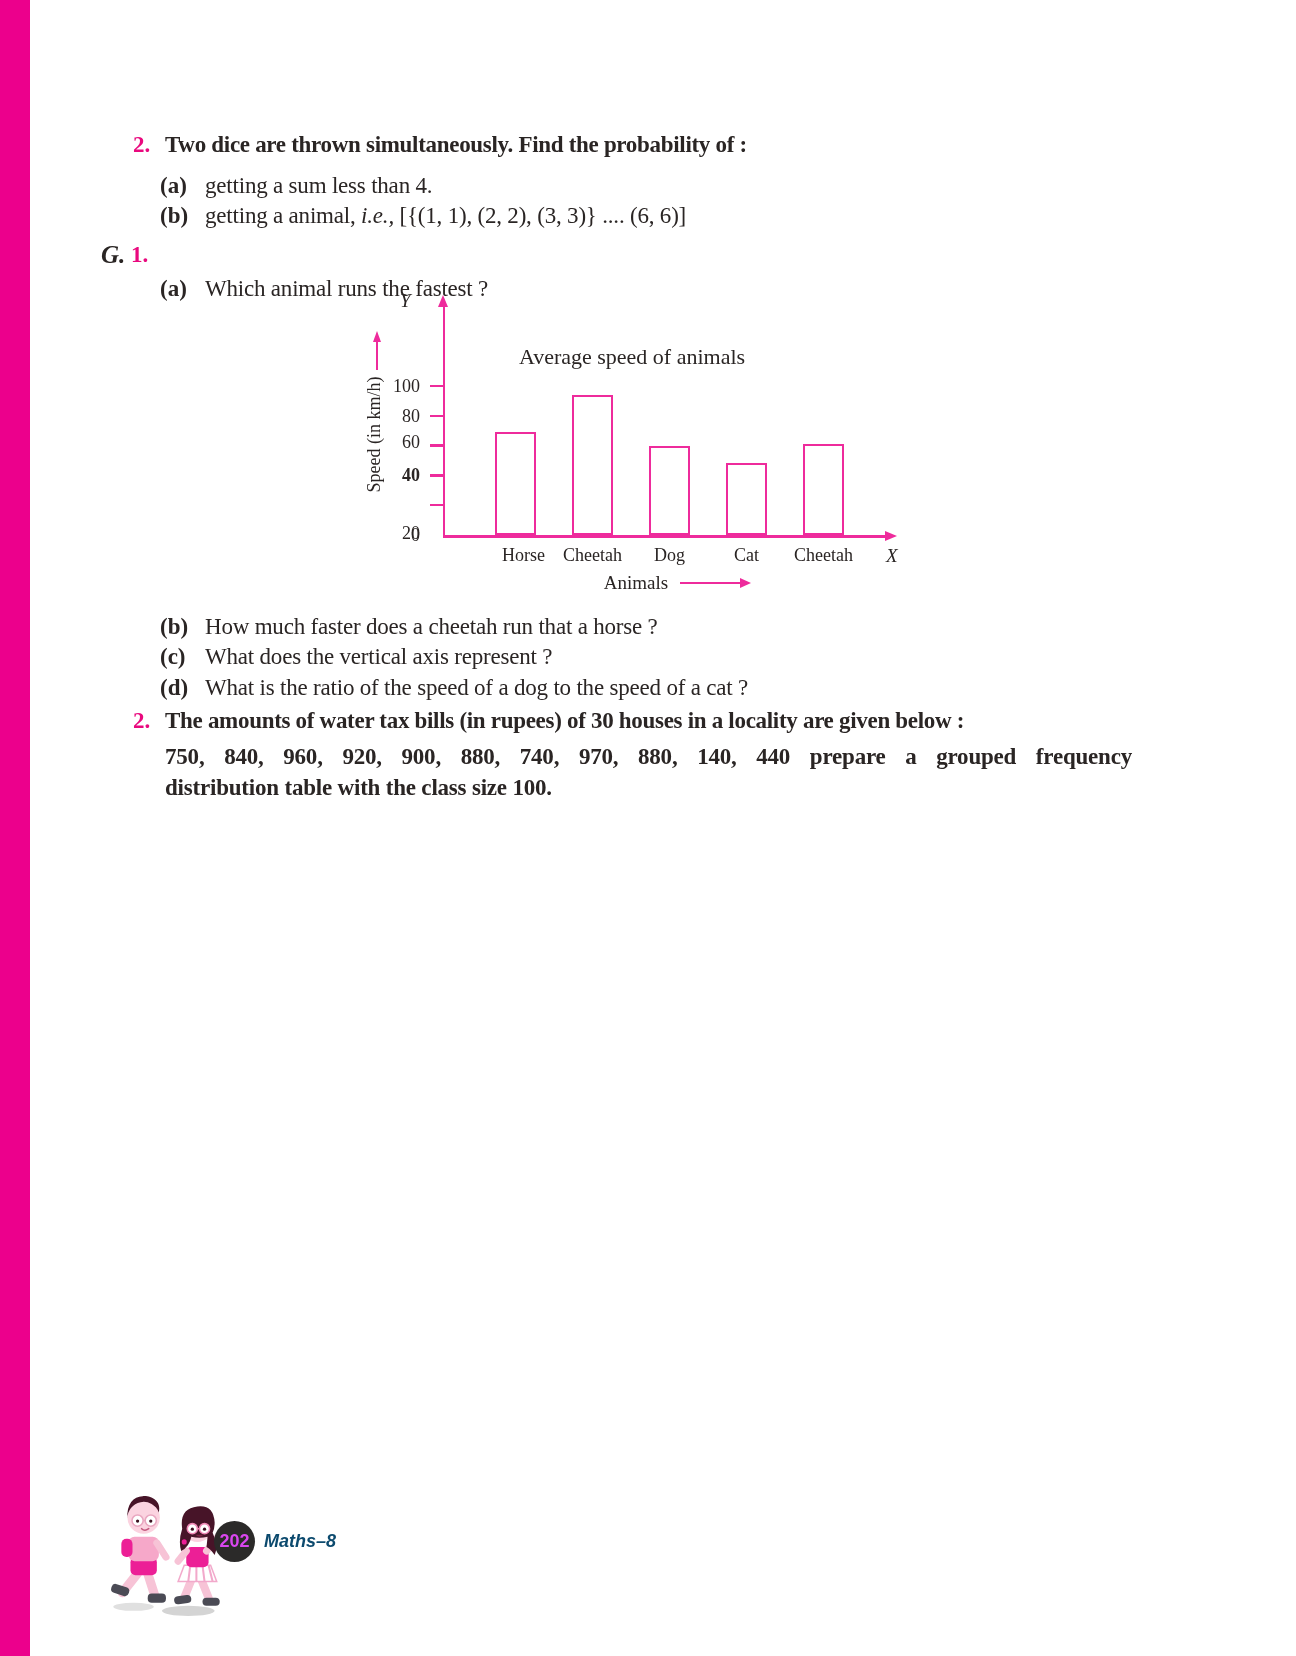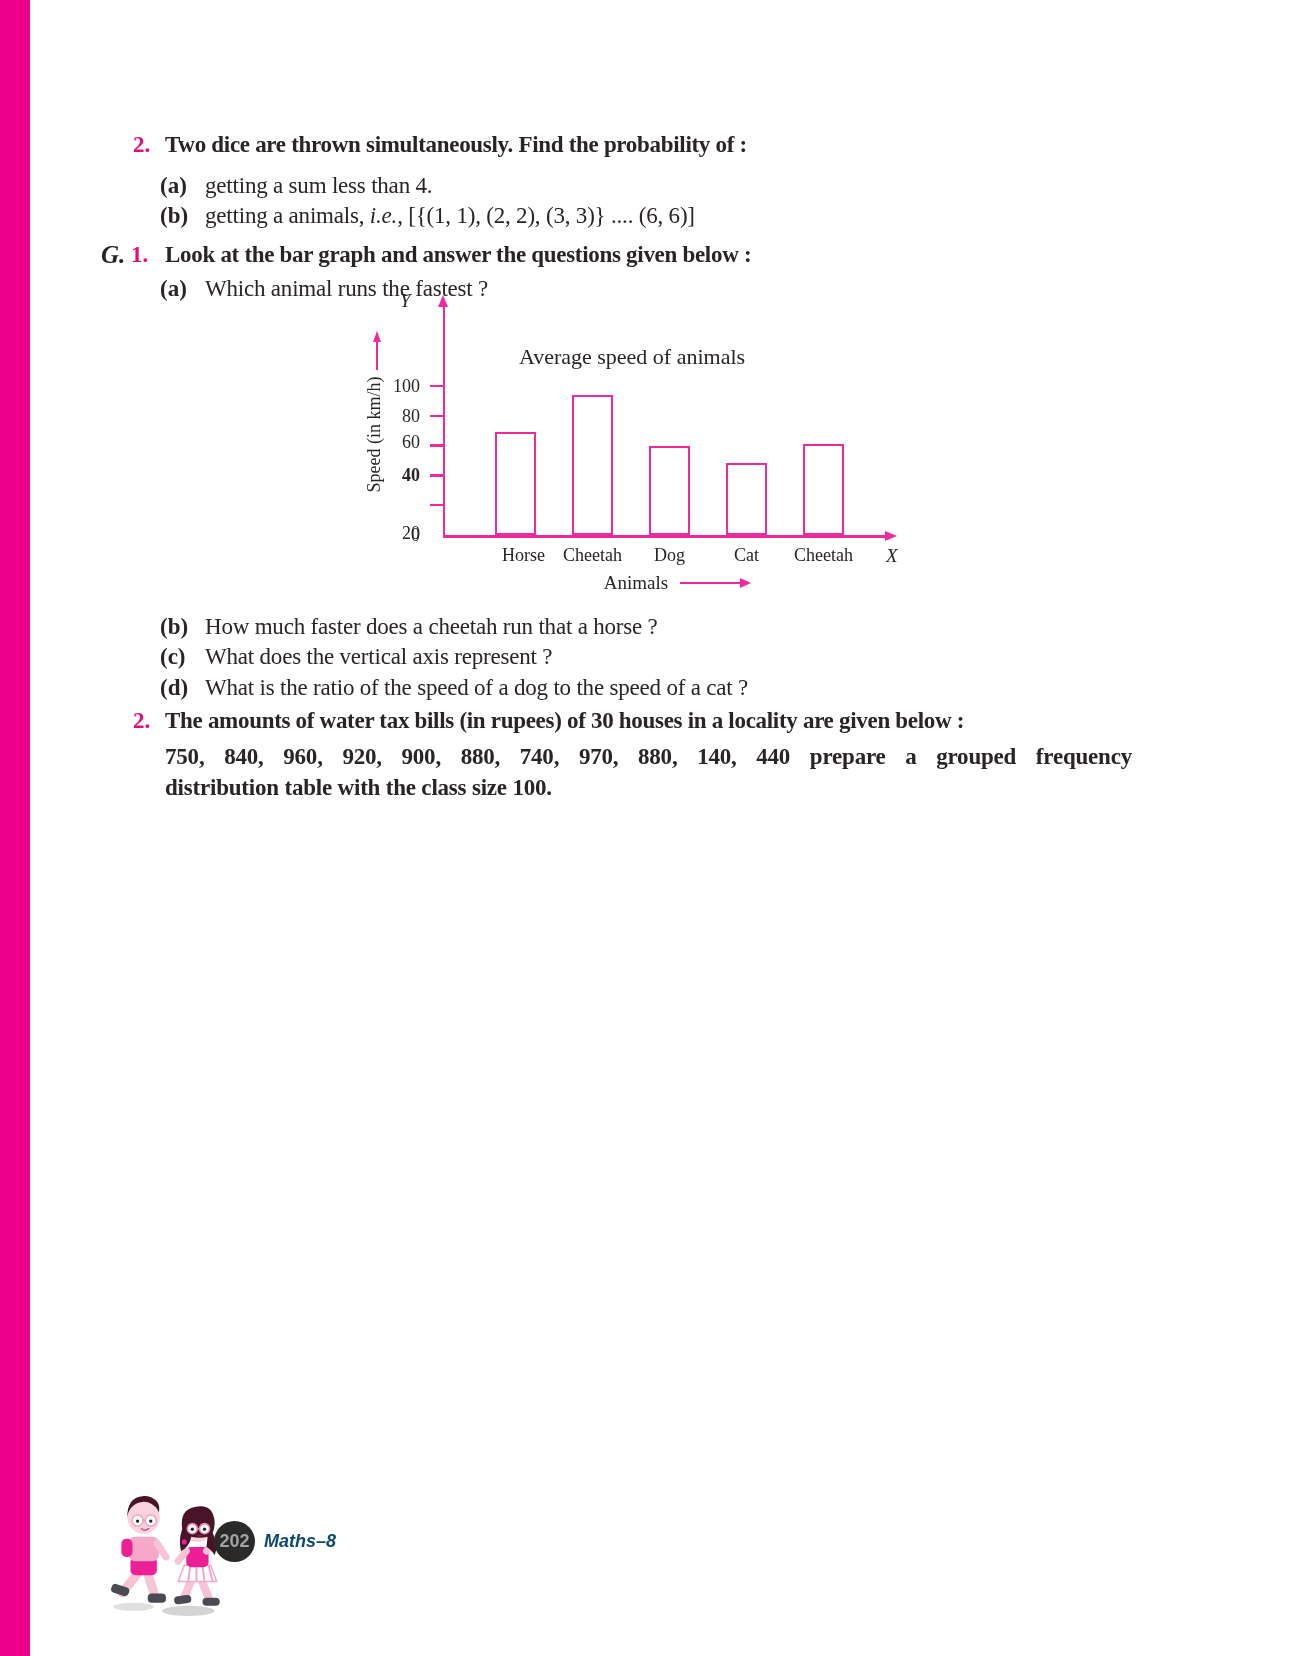--- a/index.html
+++ b/index.html
@@ -64,21 +64,21 @@
           border-top:5px solid transparent;border-bottom:5px solid transparent;
           border-left:11px solid var(--chartpink);}
   .bar{position:absolute;width:41px;background:#fff;border:2.6px solid var(--chartpink);box-sizing:border-box;}
   .yticklabel{position:absolute;left:0;width:50px;text-align:right;font-size:18px;line-height:24px;}
   .ytickmark{position:absolute;left:60px;width:13px;height:2.6px;background:var(--chartpink);}
   .catlabel{position:absolute;top:257px;transform:translateX(-50%);font-size:18px;white-space:nowrap;}
 
   
   .kids{position:absolute;left:97px;top:1484px;}
   .page-badge{position:absolute;left:214px;top:1521px;width:41px;height:41px;border-radius:50%;
-              background:var(--badge);color:#a3a3a3;display:flex;align-items:center;justify-content:center;
+              background:var(--badge);color:#d946ef;display:flex;align-items:center;justify-content:center;
               font-family:"Liberation Sans","DejaVu Sans",sans-serif;font-weight:700;font-size:18px;}
   .book-label{position:absolute;left:264px;top:1531px;
               font-family:"Liberation Sans","DejaVu Sans",sans-serif;
               font-weight:700;font-style:italic;font-size:18px;color:#0c4a6e;}
 </style>
 </head>
 <body>
 
 <div class="page">
   <div class="edge-band"></div>
@@ -86,27 +86,26 @@
   <div class="line ln-q2dice">
     <span class="qnum">2.</span>
     <span class="qtext">Two dice are thrown simultaneously. Find the probability of :</span>
   </div>
   <div class="line ln-dice-a">
     <span class="slabel">(a)</span>
     <span class="stext">getting a sum less than 4.</span>
   </div>
   <div class="line ln-dice-b">
     <span class="slabel">(b)</span>
-    <span class="stext"><span>getting a animals, </span><span class="it">i.e.,</span><span> [{(1, 1), (2, 2), (3, 3)} .... (6, 6)]</span></span>
+    <span class="stext"><span>getting a animal, </span><span class="it">i.e.,</span><span> [{(1, 1), (2, 2), (3, 3)} .... (6, 6)]</span></span>
   </div>
 
   <div class="line ln-g">
     <span class="gletter">G.</span>
     <span class="gnum">1.</span>
-    <span class="qtext">Look at the bar graph and answer the questions given below :</span>
   </div>
   <div class="line ln-g-a">
     <span class="slabel">(a)</span>
     <span class="stext">Which animal runs the fastest ?</span>
   </div>
 
   <div id="chart">
     <span class="yletter">Y</span>
     <div class="yarrow"></div>
     <div class="yaxis"></div>

